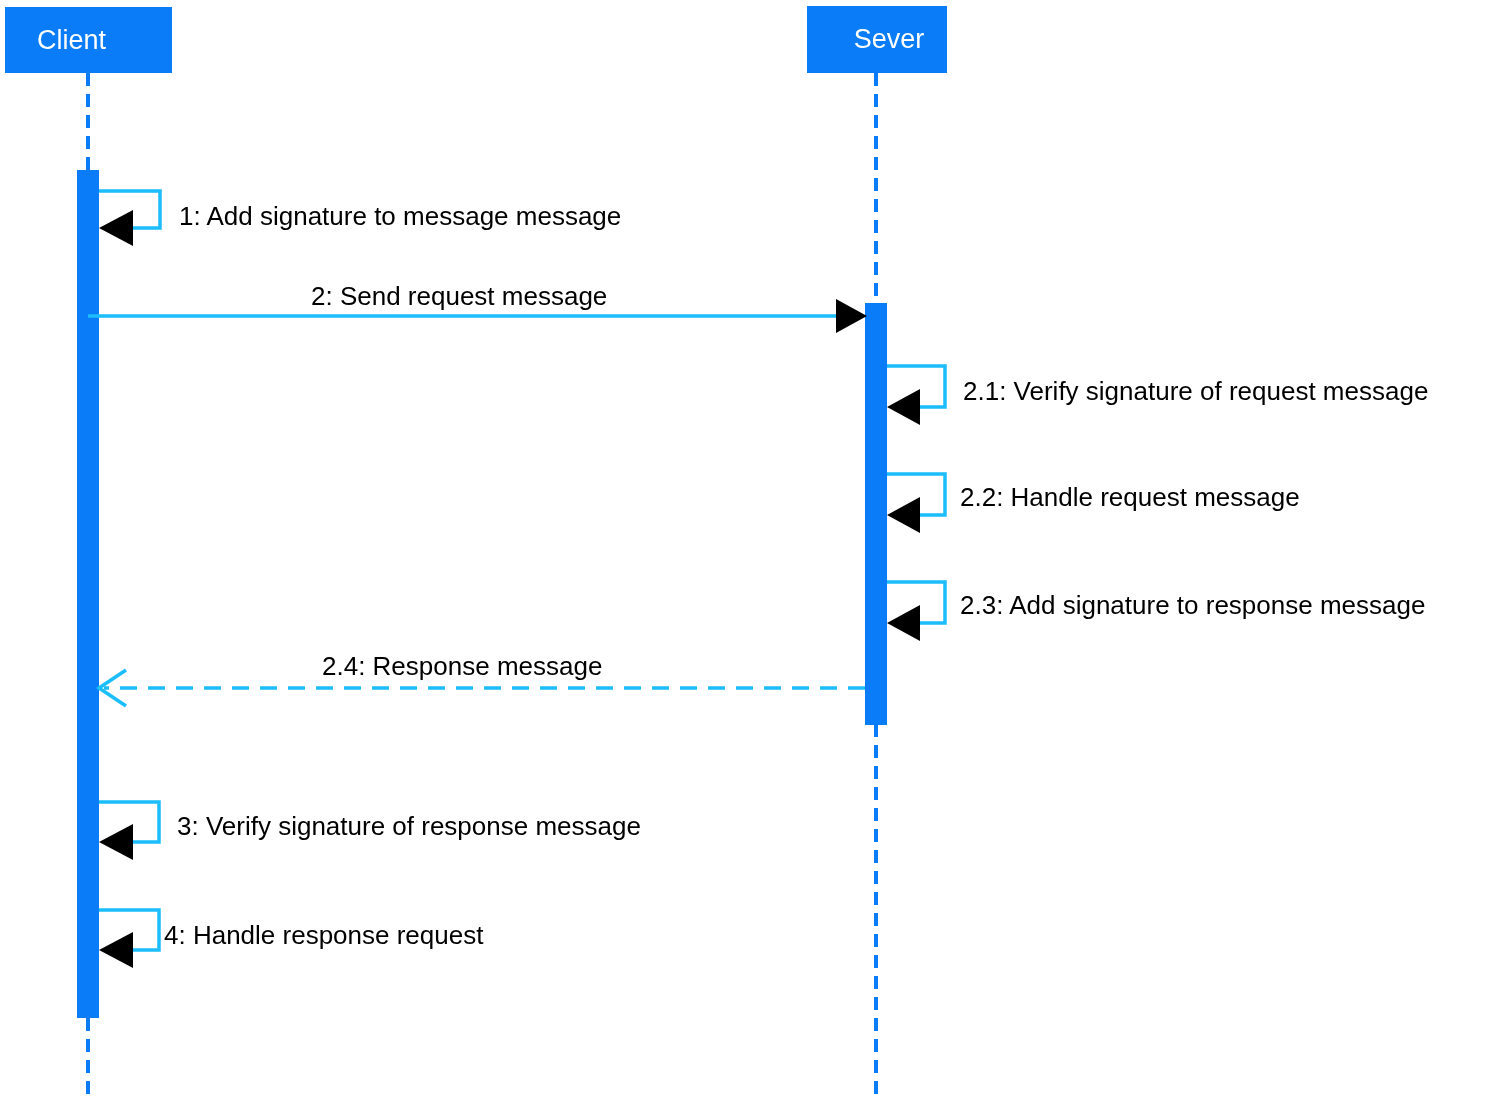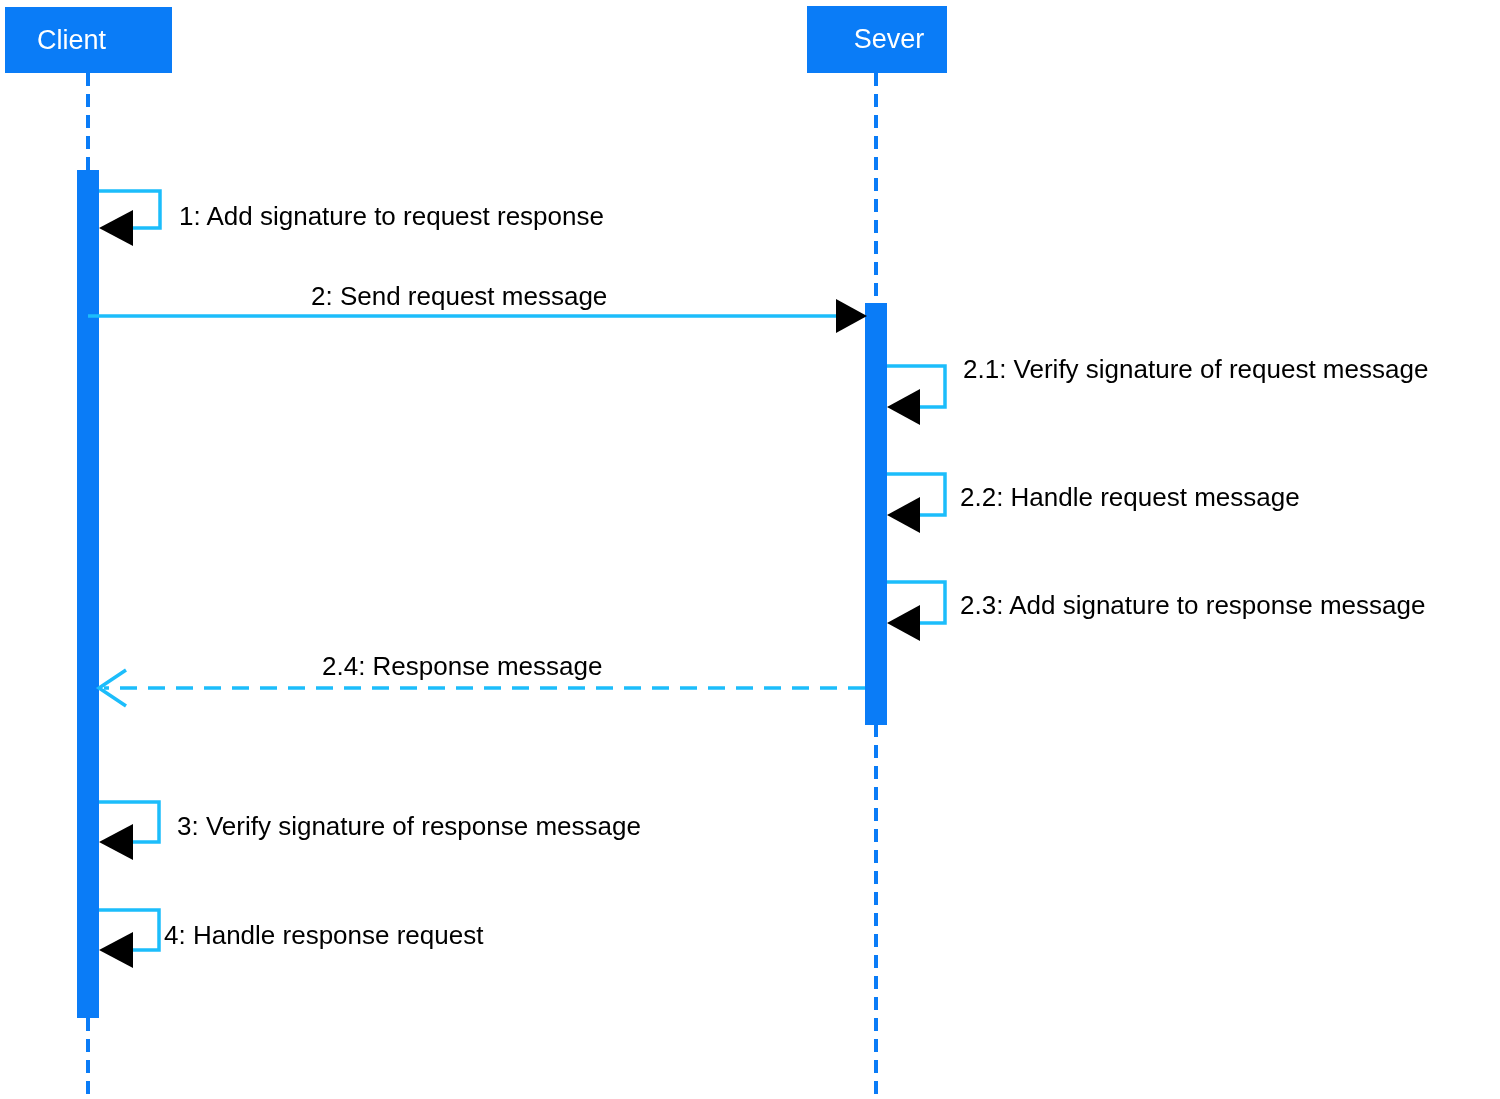--- a/index.html
+++ b/index.html
@@ -98,25 +98,25 @@
       <path d="M 99 910 L 159 910 L 159 950 L 115 950" fill="none" stroke="#1cbdfb" stroke-width="3.5"></path>
       <polygon points="99,950 133,932 133,968" fill="#000000"></polygon>
     </g>
 
   </svg>
 
   <div class="participant-name" style="left:5px; top:27px; width:133px;">Client</div>
 
   <div class="participant-name" style="left:807px; top:26px; width:164px;">Sever</div>
 
-  <div class="lbl" style="left:179px; top:203px;">1: Add signature to request response</div>
+  <div class="lbl" style="left:179px; top:203px;">1: Add signature to message message</div>
 
   <div class="lbl" style="left:311px; top:283px;">2: Send request message</div>
 
-  <div class="lbl" style="left:963px; top:356px;text-align:center;">2.1: Verify signature of request message</div>
+  <div class="lbl" style="left:963px; top:378px;text-align:center;">2.1: Verify signature of request message</div>
 
   <div class="lbl" style="left:960px; top:484px;">2.2: Handle request message</div>
 
   <div class="lbl" style="left:960px; top:592px;text-align:right;">2.3: Add signature to response message</div>
 
   <div class="lbl" style="left:322px; top:653px;">2.4: Response message</div>
 
   <div class="lbl" style="left:177px; top:813px;">3: Verify signature of response message</div>
 
   <div class="lbl" style="left:164px; top:922px;">4: Handle response request</div>

